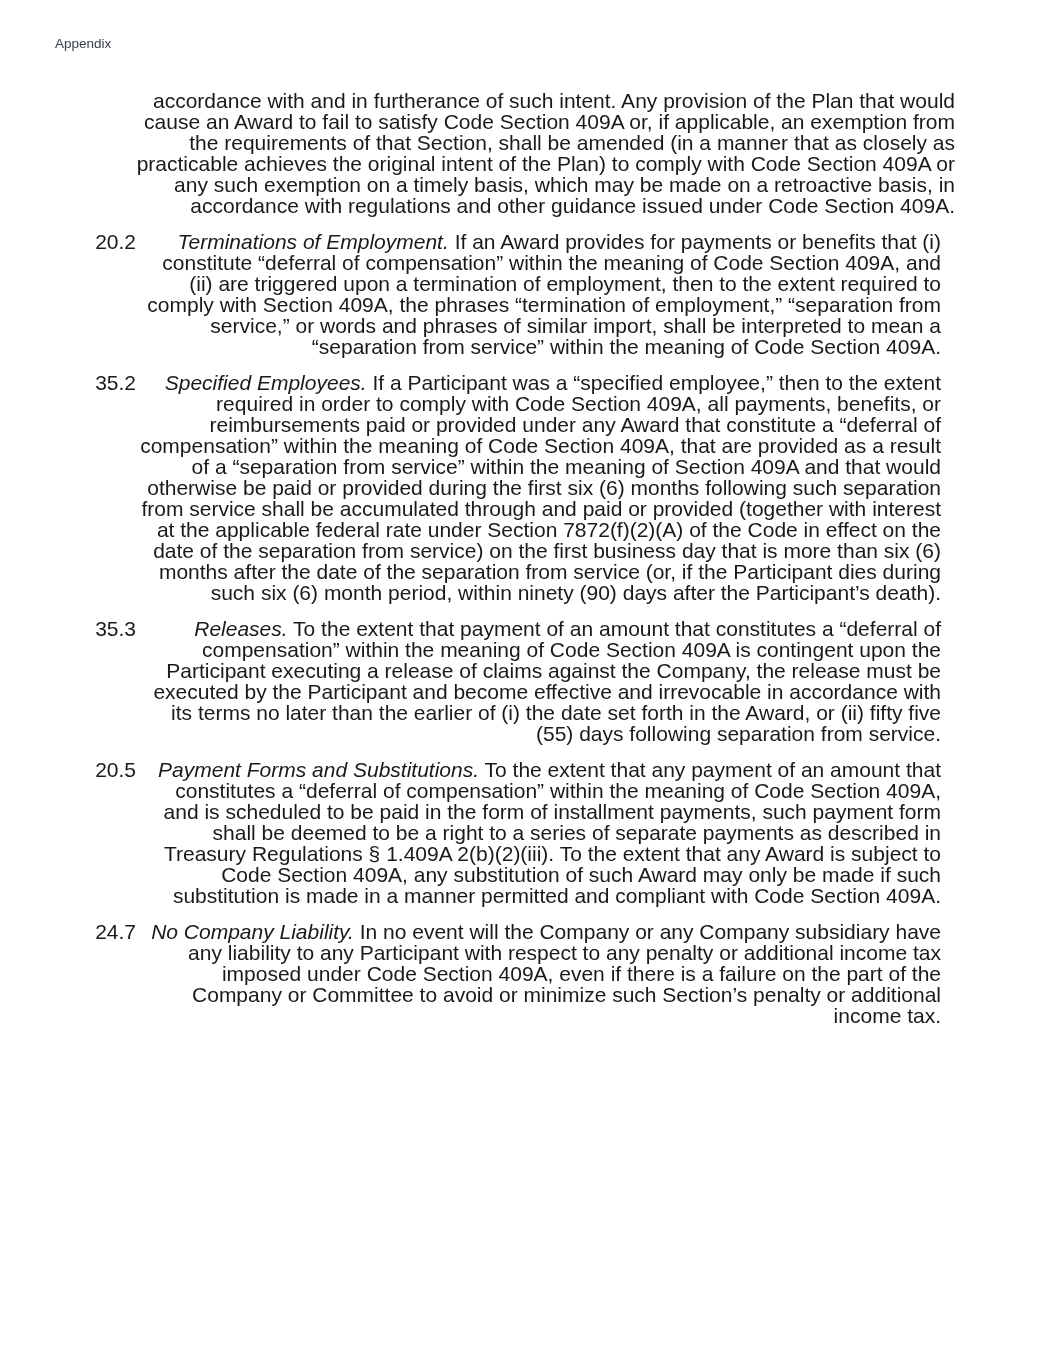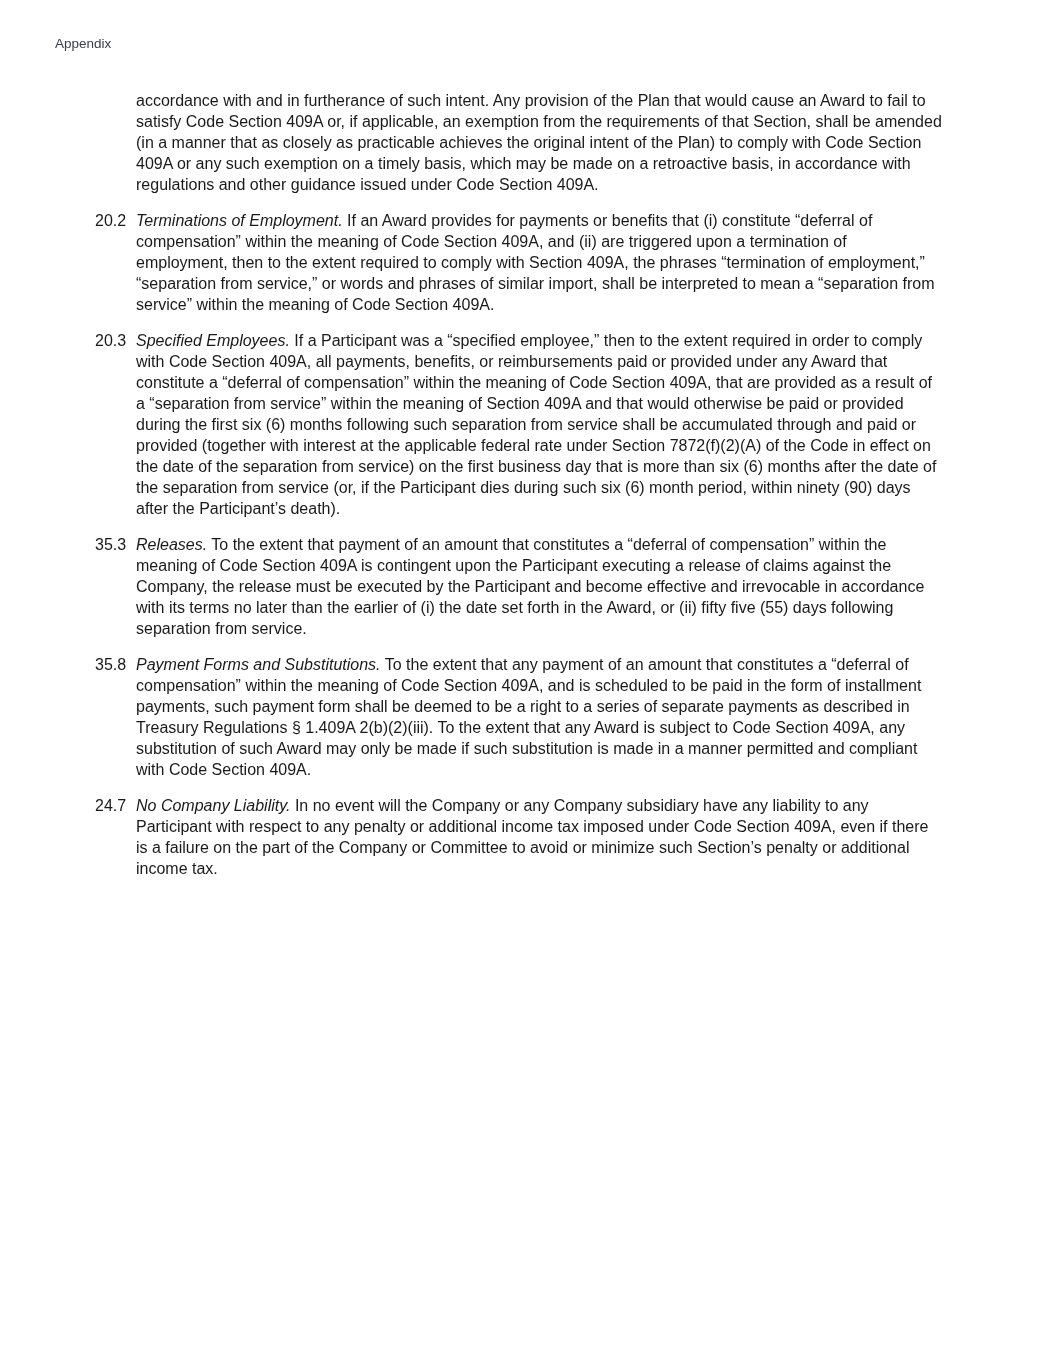--- a/index.html
+++ b/index.html
@@ -17,23 +17,23 @@
     top: 36px;
     left: 55px;
     font-size: 13.5px;
     color: #39404a;
   }
   .content {
     position: absolute;
     top: 90px;
     left: 95px;
     width: 860px;
-    font-size: 16px;
+    font-size: 21px;
     line-height: 21px;
-    text-align: left;
+    text-align: right;
   }
   .continuation {
     margin: 0 0 15px 41px;
   }
   .section {
     display: flex;
     margin: 0 14px 15px 0;
   }
   .section .num {
     flex: 0 0 41px;
@@ -63,31 +63,31 @@
   <div class="content">
 
     <p class="continuation">accordance with and in furtherance of such intent. Any provision of the Plan that would cause an Award to fail to satisfy Code Section 409A or, if applicable, an exemption from the requirements of that Section, shall be amended (in a manner that as closely as practicable achieves the original intent of the Plan) to comply with Code Section 409A or any such exemption on a timely basis, which may be made on a retroactive basis, in accordance with regulations and other guidance issued under Code Section 409A.</p>
 
     <div class="section">
       <span class="num">20.2</span>
       <p class="body"><em class="heading">Terminations of Employment.</em> <span>If an Award provides for payments or benefits that (i) constitute “deferral of compensation” within the meaning of Code Section 409A, and (ii) are triggered upon a termination of employment, then to the extent required to comply with Section 409A, the phrases “termination of employment,” “separation from service,” or words and phrases of similar import, shall be interpreted to mean a “separation from service” within the meaning of Code Section 409A.</span></p>
     </div>
 
     <div class="section">
-      <span class="num">20.3</span>
+      <span class="num">35.2</span>
       <p class="body"><em class="heading">Specified Employees.</em> <span>If a Participant was a “specified employee,” then to the extent required in order to comply with Code Section 409A, all payments, benefits, or reimbursements paid or provided under any Award that constitute a “deferral of compensation” within the meaning of Code Section 409A, that are provided as a result of a “separation from service” within the meaning of Section 409A and that would otherwise be paid or provided during the first six (6) months following such separation from service shall be accumulated through and paid or provided (together with interest at the applicable federal rate under Section 7872(f)(2)(A) of the Code in effect on the date of the separation from service) on the first business day that is more than six (6) months after the date of the separation from service (or, if the Participant dies during such six (6) month period, within ninety (90) days after the Participant’s death).</span></p>
     </div>
 
     <div class="section">
       <span class="num">35.3</span>
       <p class="body"><em class="heading">Releases.</em> <span>To the extent that payment of an amount that constitutes a “deferral of compensation” within the meaning of Code Section 409A is contingent upon the Participant executing a release of claims against the Company, the release must be executed by the Participant and become effective and irrevocable in accordance with its terms no later than the earlier of (i) the date set forth in the Award, or (ii) fifty five (55) days following separation from service.</span></p>
     </div>
 
     <div class="section">
-      <span class="num">35.8</span>
+      <span class="num">20.5</span>
       <p class="body"><em class="heading">Payment Forms and Substitutions.</em> <span>To the extent that any payment of an amount that constitutes a “deferral of compensation” within the meaning of Code Section 409A, and is scheduled to be paid in the form of installment payments, such payment form shall be deemed to be a right to a series of separate payments as described in Treasury Regulations § 1.409A 2(b)(2)(iii). To the extent that any Award is subject to Code Section 409A, any substitution of such Award may only be made if such substitution is made in a manner permitted and compliant with Code Section 409A.</span></p>
     </div>
 
     <div class="section">
       <span class="num">24.7</span>
       <p class="body"><em class="heading">No Company Liability.</em> <span>In no event will the Company or any Company subsidiary have any liability to any Participant with respect to any penalty or additional income tax imposed under Code Section 409A, even if there is a failure on the part of the Company or Committee to avoid or minimize such Section’s penalty or additional income tax.</span></p>
     </div>
 
   </div>
 

